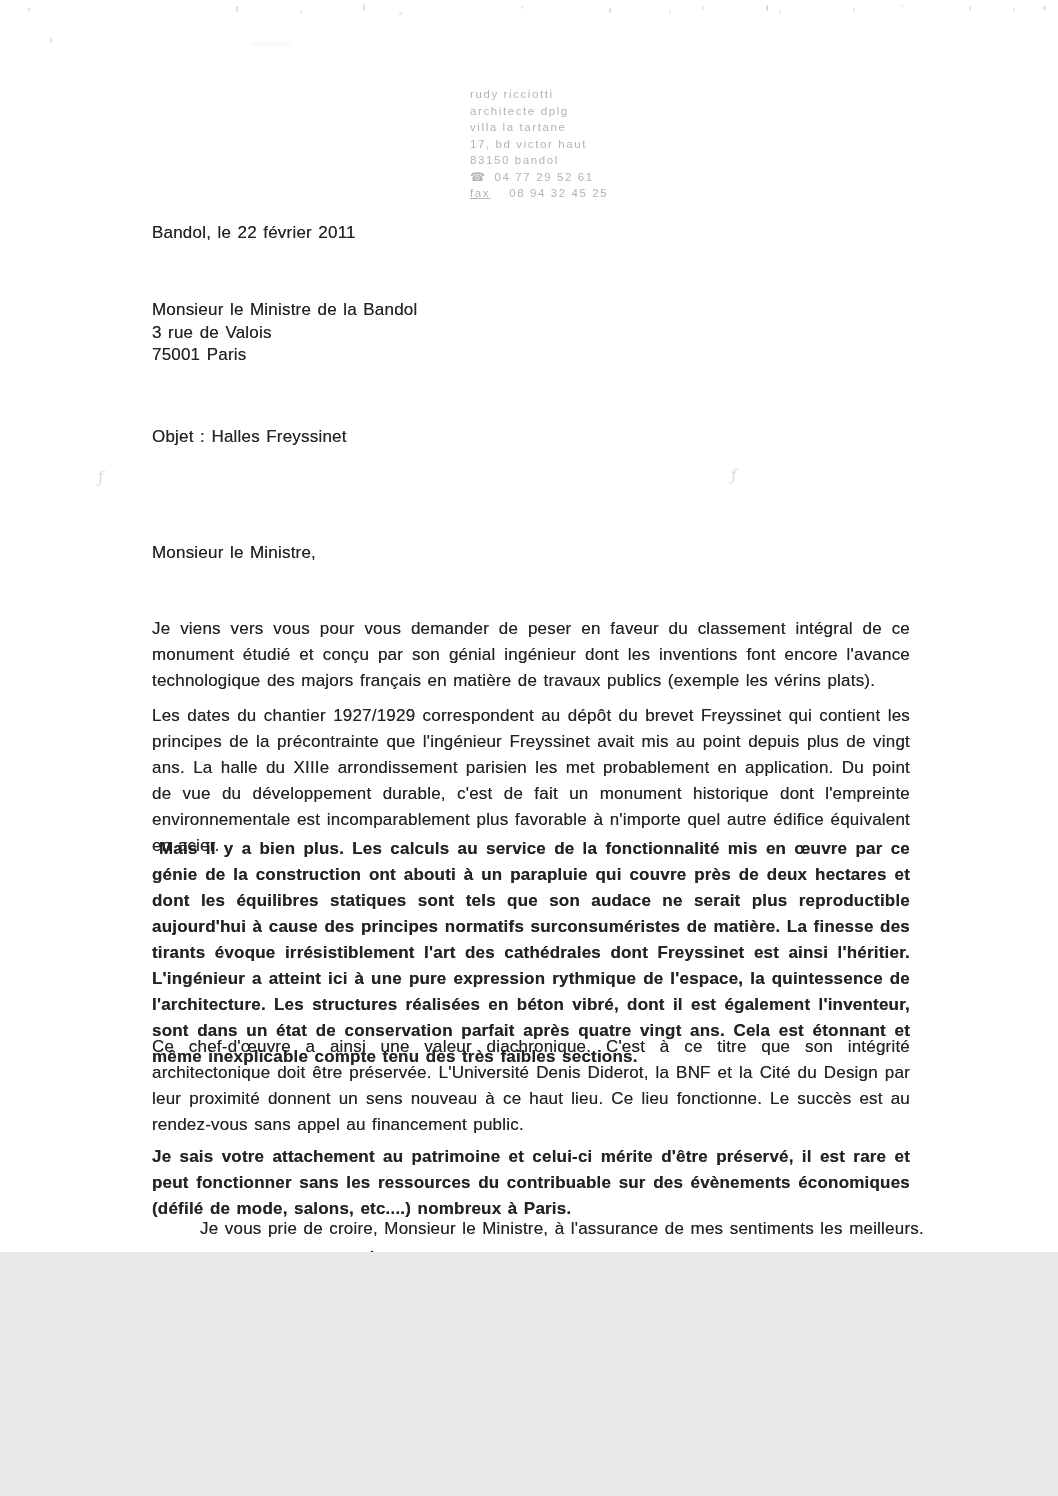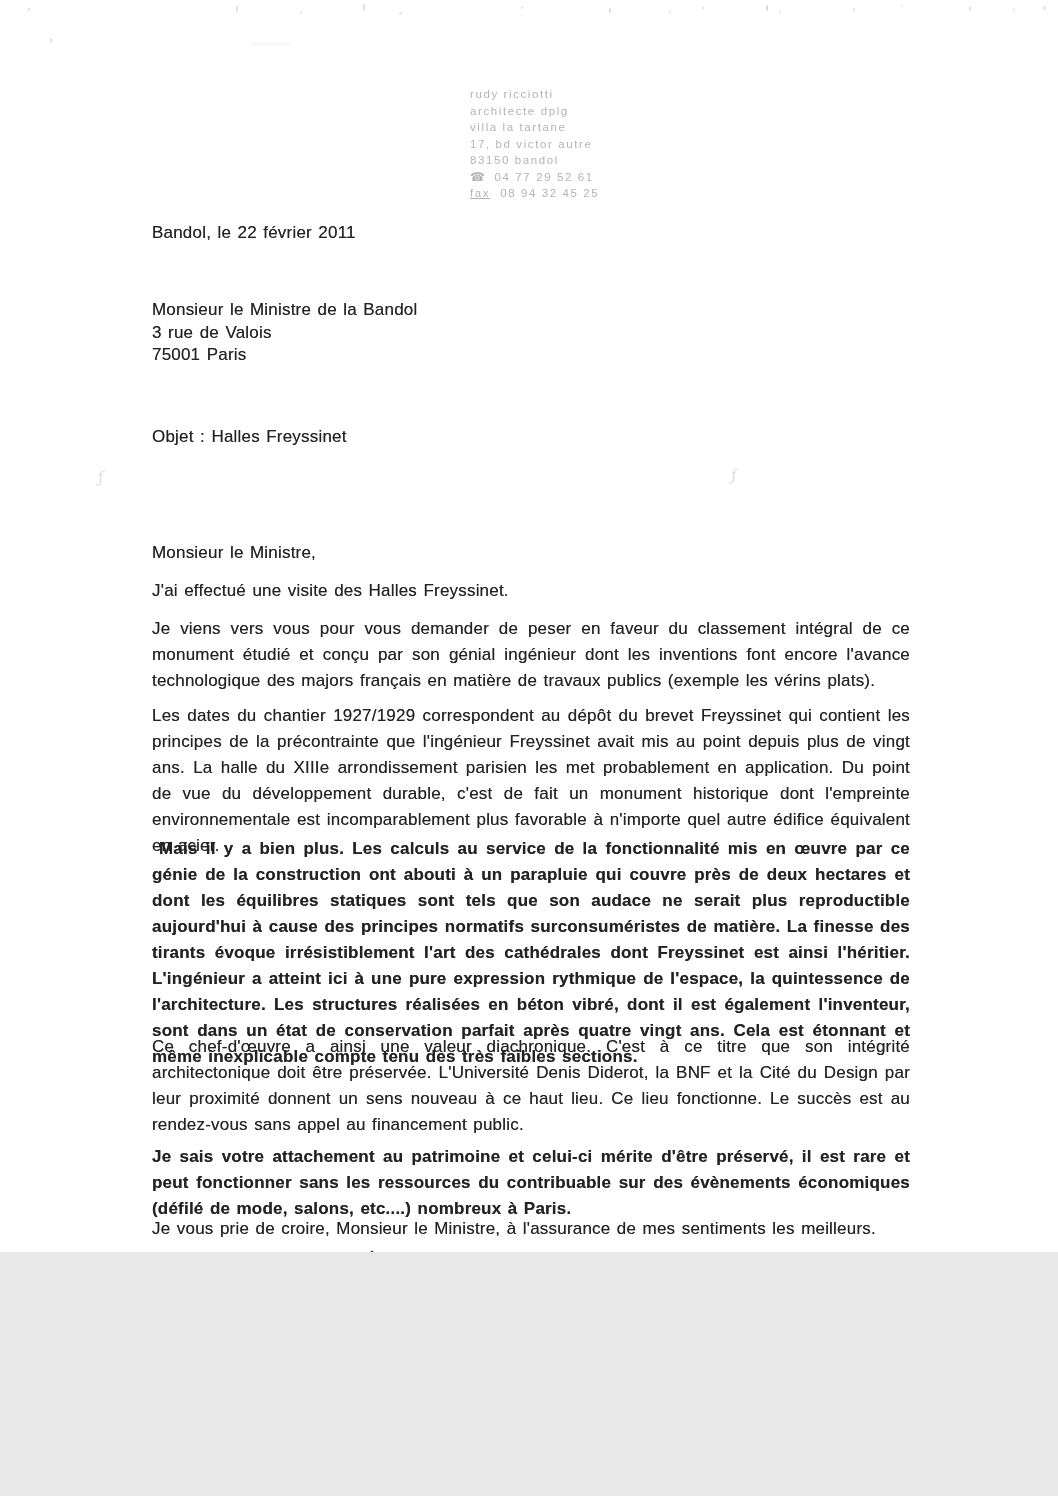--- a/index.html
+++ b/index.html
@@ -20,21 +20,21 @@
     top: 86px;
     font-size: 11.5px;
     line-height: 16.5px;
     letter-spacing: 1.6px;
     color: #b5b3b0;
     filter: blur(0.45px);
     white-space: nowrap;
   }
   .letterhead .row { display: block; }
   .letterhead .phone-row .glyph { margin-right: 8px; font-size: 12px; }
-  .letterhead .fax-row .fax-label { margin-right: 10px; text-decoration: underline; }
+  .letterhead .fax-row .fax-label { margin-right: 19px; text-decoration: underline; }
   
   .txt {
     position: absolute;
     left: 152px;
     width: 758px;
     font-size: 17px;
     line-height: 26px;
     letter-spacing: 0.2px;
     word-spacing: 1.5px;
     text-shadow: 0 0 0.45px rgba(20,20,20,0.6);
@@ -43,21 +43,21 @@
   .recipient  { top: 299px; line-height: 22.5px; }
   .subject    { top: 424px; }
   .salutation { top: 540px; }
   p.para { margin: 0; text-align: justify; }
   .p0 { top: 578px; }
   .p1 { top: 616px; }
   .p2 { top: 703px; }
   .p3 { top: 836px; text-indent: 7px; font-weight: bold; }
   .p4 { top: 1034px; }
   .p5 { top: 1144px; font-weight: bold; }
-  .closing { top: 1216px; }
+  .closing { top: 1216px; margin-left: 48px; }
   
   .signature-wrap { position: absolute; left: 156px; top: 1244px; width: 270px; height: 74px; }
   .signer-name  { position: absolute; left: 152px; top: 1311px; font-size: 16.5px; letter-spacing: 0.3px;
                   text-shadow: 0 0 0.45px rgba(20,20,20,0.6); }
   .signer-title { position: absolute; left: 152px; top: 1330px; font-size: 16px; 
                   letter-spacing: 0.2px; text-shadow: 0 0 0.4px rgba(20,20,20,0.5); }
   
   .noise { position: absolute; background: #8a8a8a; border-radius: 1px; }
   .smudge { position: absolute; background: #aaa; filter: blur(1.5px); }
   .pencil-mark {
@@ -83,21 +83,21 @@
 </style>
 </head>
 <body>
 
 <div class="page">
 
   <div class="letterhead">
     <span class="row">rudy ricciotti</span>
     <span class="row">architecte  dplg</span>
     <span class="row">villa la tartane</span>
-    <span class="row">17, bd victor autre</span>
+    <span class="row">17, bd victor haut</span>
     <span class="row">83150  bandol</span>
     <span class="row phone-row">
       <span class="glyph">☎</span><span>04 77 29 52 61</span>
     </span>
     <span class="row fax-row">
       <span class="fax-label">fax</span><span>08 94 32 45 25</span>
     </span>
   </div>
 
   <div class="txt dateline">Bandol, le 22 février 2011</div>
@@ -105,21 +105,20 @@
   <div class="txt recipient">
     <div>Monsieur le Ministre de la Bandol</div>
     <div>3 rue de Valois</div>
     <div>75001 Paris</div>
   </div>
 
   <div class="txt subject">Objet : Halles Freyssinet</div>
 
   <div class="txt salutation">Monsieur le Ministre,</div>
 
-  <p class="txt para p0">J'ai effectué une visite des Halles Freyssinet.</p>
   <p class="txt para p1">Je viens vers vous pour vous demander de peser en faveur du classement intégral de ce monument étudié et conçu par son génial ingénieur dont les inventions font encore l'avance technologique des majors français en matière de travaux publics (exemple les vérins plats).</p>
   <p class="txt para p2">Les dates du chantier 1927/1929 correspondent au dépôt du brevet Freyssinet qui contient les principes de la précontrainte que l'ingénieur Freyssinet avait mis au point depuis plus de vingt ans. La halle du XIIIe arrondissement parisien les met probablement en application. Du point de vue du développement durable, c'est de fait un monument historique dont l'empreinte environnementale est incomparablement  plus favorable à n'importe quel autre édifice équivalent en acier.</p>
   <p class="txt para p3">Mais il y a bien plus. Les calculs au service de la fonctionnalité mis en œuvre par ce génie de la construction ont abouti à un parapluie qui couvre près de deux hectares et dont les équilibres statiques sont tels que son audace ne serait plus reproductible aujourd'hui à cause des principes normatifs surconsuméristes de matière. La finesse des tirants évoque irrésistiblement l'art des cathédrales dont Freyssinet est ainsi l'héritier. L'ingénieur a atteint ici à une pure expression rythmique de l'espace, la quintessence de l'architecture. Les structures réalisées en béton vibré, dont il est également l'inventeur, sont dans un état de conservation parfait après quatre vingt ans. Cela est étonnant et même inexplicable compte tenu des très faibles sections.</p>
   <p class="txt para p4">Ce chef-d'œuvre a ainsi une valeur diachronique. C'est à ce titre que son intégrité architectonique doit être préservée. L'Université Denis Diderot, la BNF et la Cité du Design par leur proximité donnent un sens nouveau à ce haut lieu. Ce lieu fonctionne. Le succès est au rendez-vous sans appel au financement public.</p>
   <p class="txt para p5">Je sais votre attachement au patrimoine et celui-ci mérite d'être préservé, il est rare et peut fonctionner sans les ressources du contribuable sur des évènements économiques (défilé de mode, salons, etc....) nombreux à Paris.</p>
 
   <div class="txt closing">Je vous prie de croire, Monsieur le Ministre, à l'assurance de mes sentiments les meilleurs.</div>
 
   <div class="signature-wrap">
     <svg width="270" height="74" viewBox="0 0 270 74" xmlns="http://www.w3.org/2000/svg">

